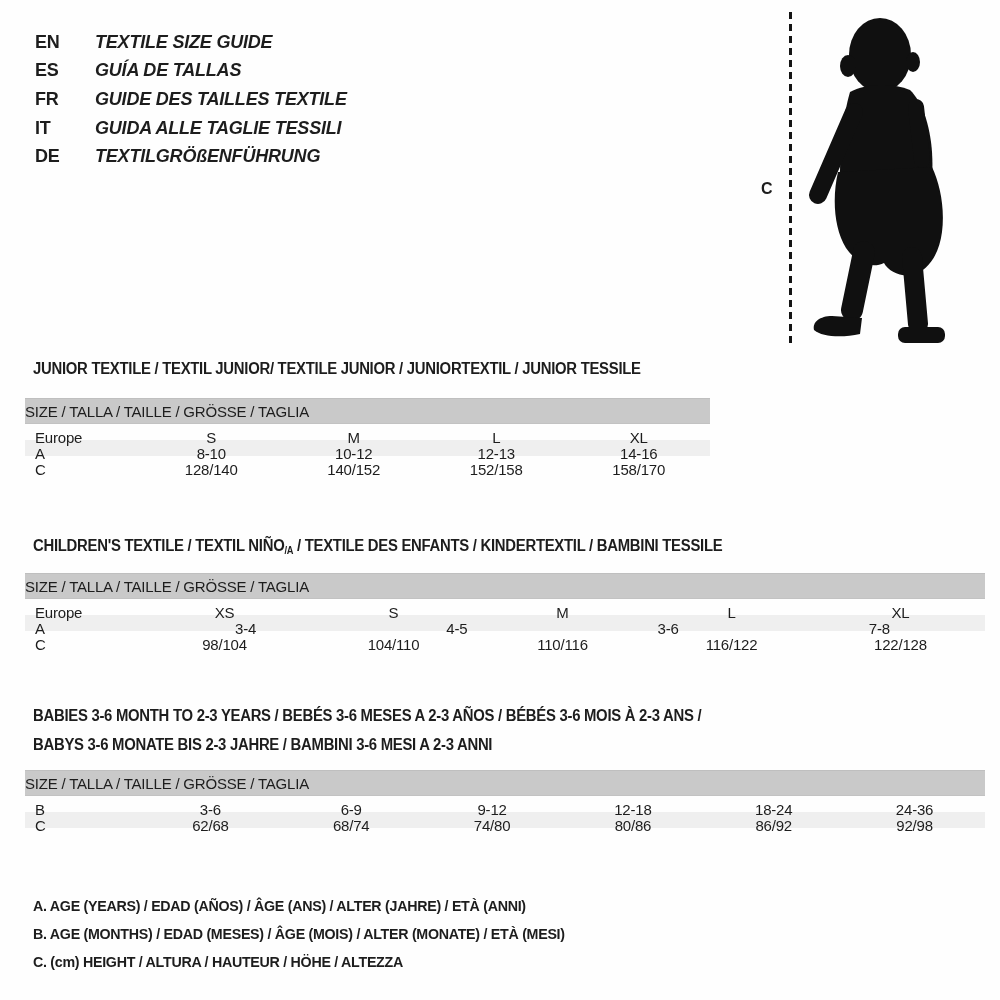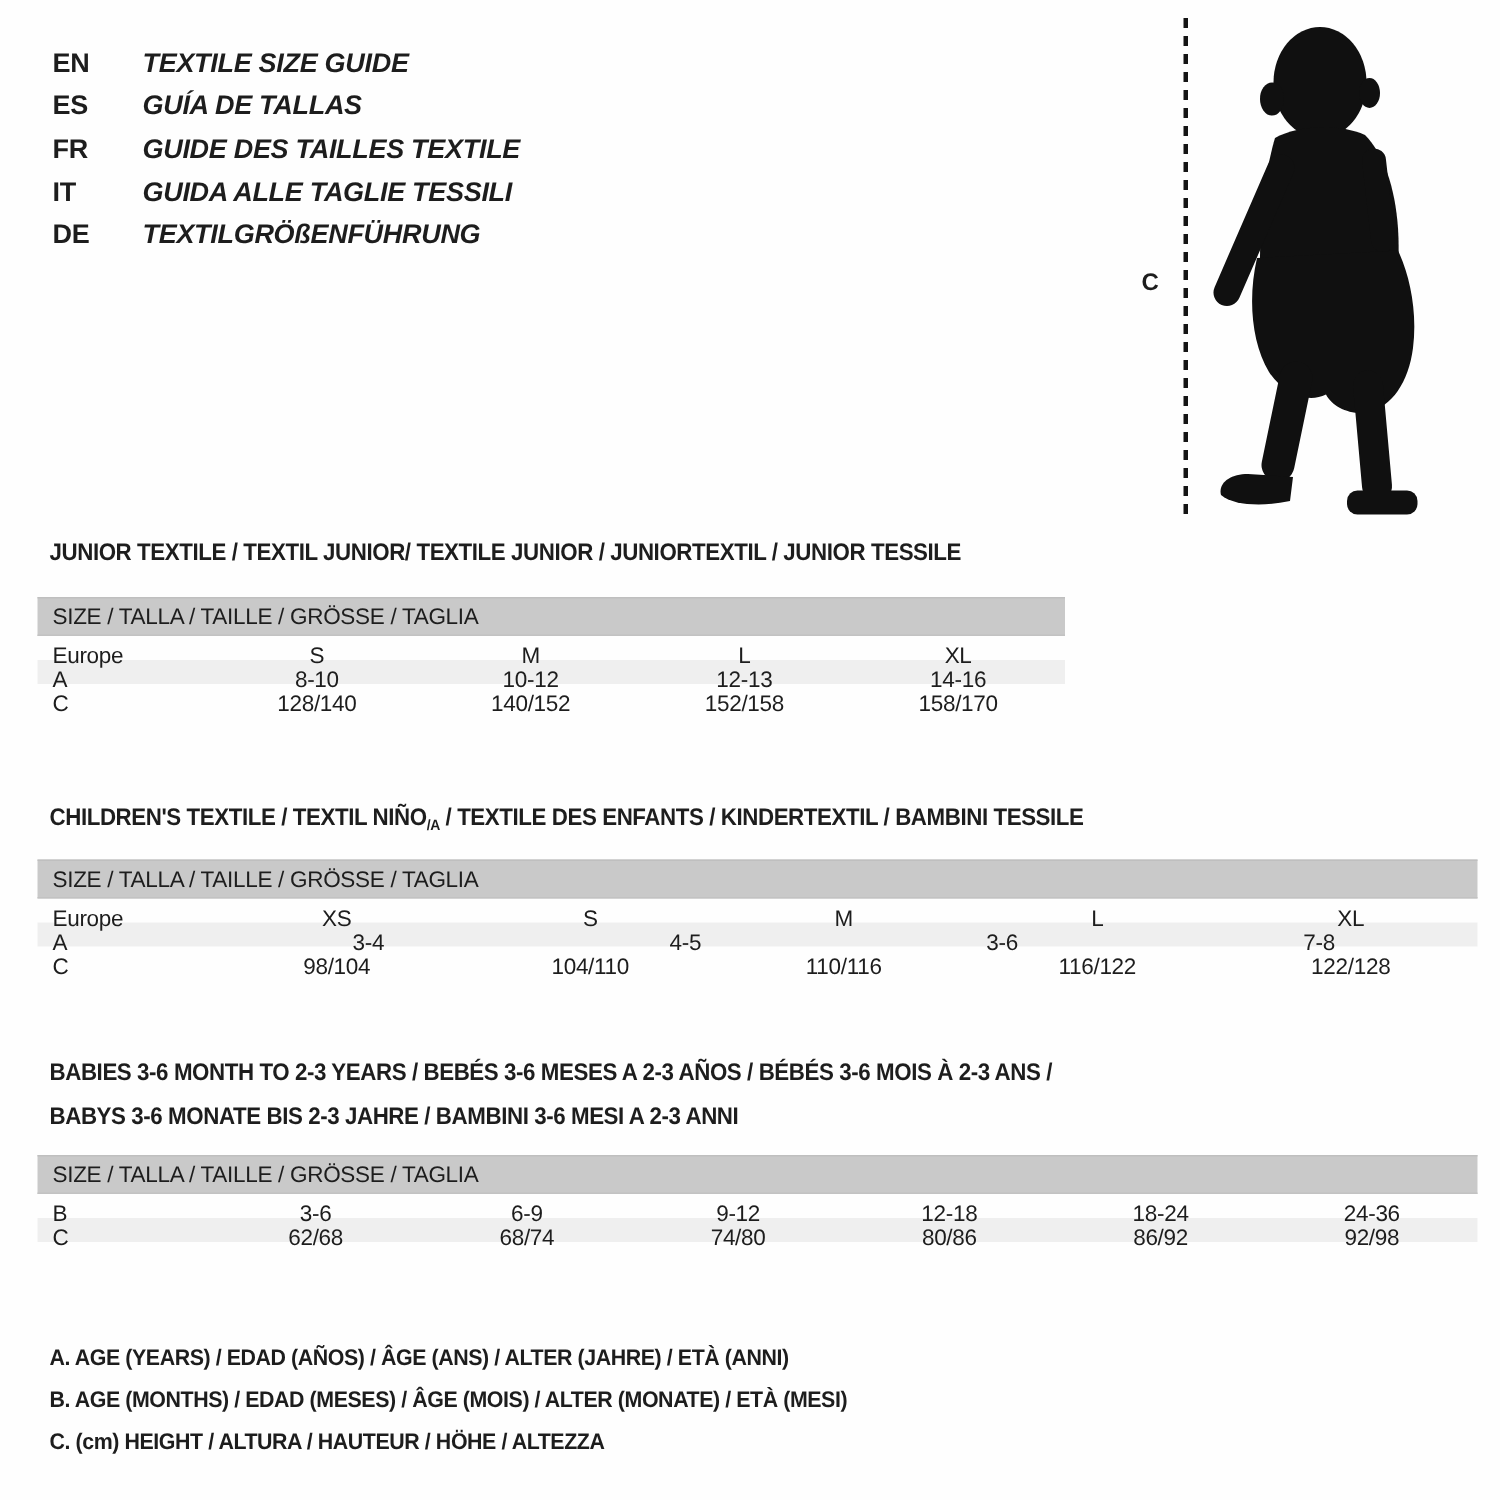--- a/index.html
+++ b/index.html
@@ -24,21 +24,21 @@
   .silhouette{left:802px;top:12px;}
 
   
   .title{font-weight:bold;font-size:16px;letter-spacing:-0.3px;
     white-space:nowrap;transform:scaleX(0.93);transform-origin:left center;}
   .title sub{font-size:10px;vertical-align:-3px;}
 
   
   .tbl{position:absolute;}
   .tbl-bar{height:26px;line-height:26px;background:#c9c9c9;
-    padding-left:10px;font-size:15px;letter-spacing:-0.2px;
+    font-size:15px;letter-spacing:-0.2px;
     border-top:1px solid #bfbfbf;border-bottom:1px solid #c2c2c2;box-sizing:border-box;}
   .trow{display:flex;height:16px;line-height:27px;font-size:15px;letter-spacing:-0.2px;}
   .trow.shaded{background:#efefef;}
   .tcell-label{width:105px;padding-left:10px;flex:none;}
   .tcell{flex:1;text-align:center;}
 
   
   .note{font-weight:bold;font-size:15px;letter-spacing:-0.3px;white-space:nowrap;
     transform:scaleX(0.95);transform-origin:left center;}
 </style>

